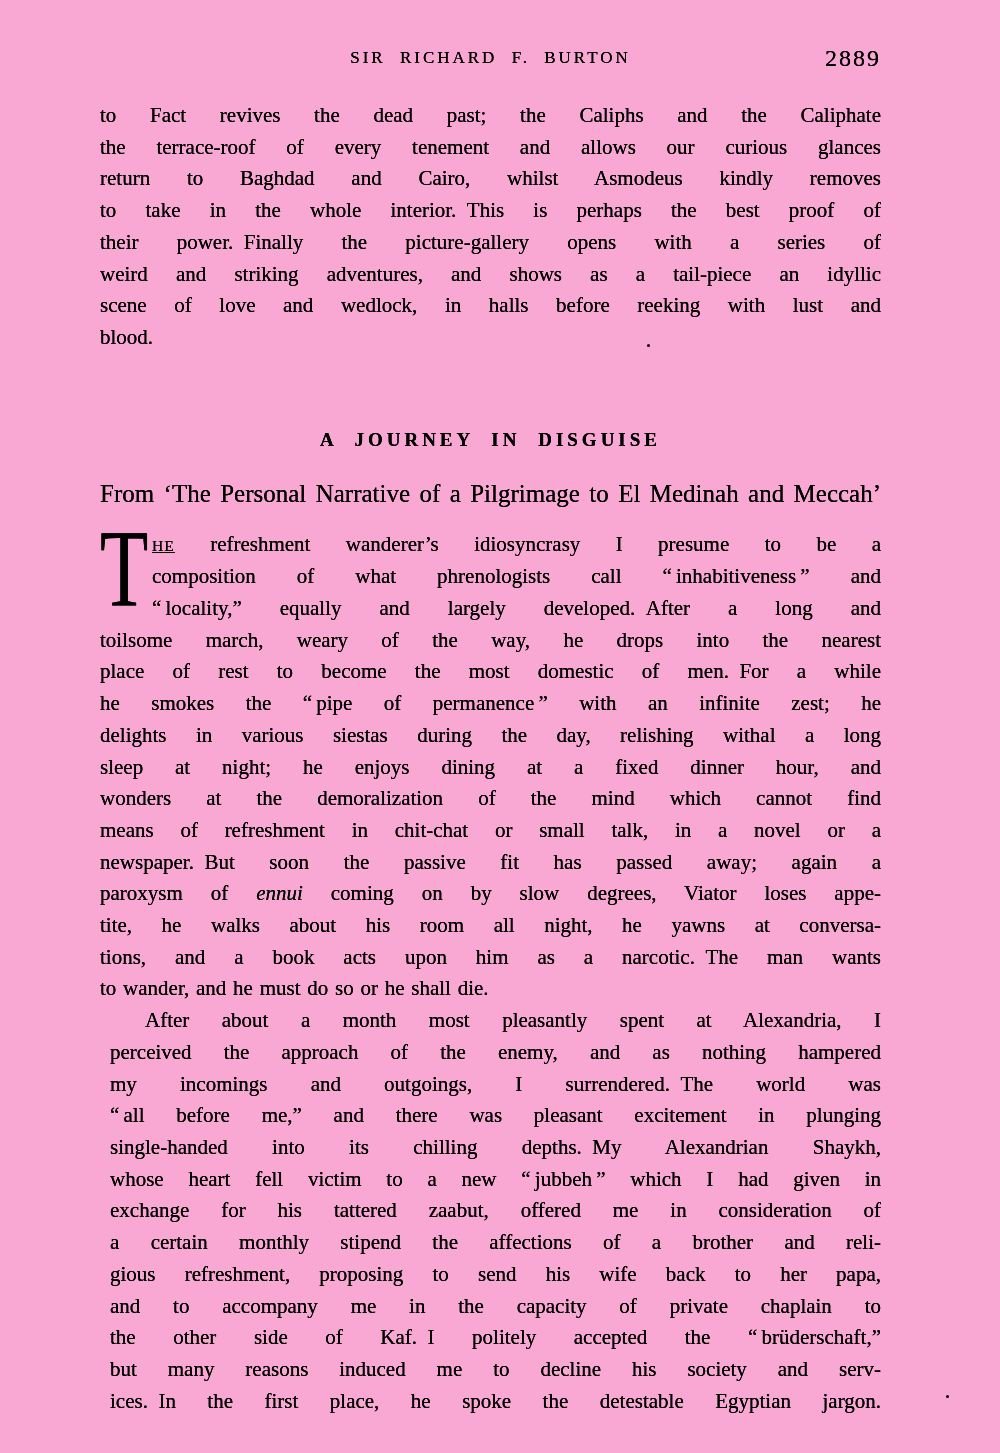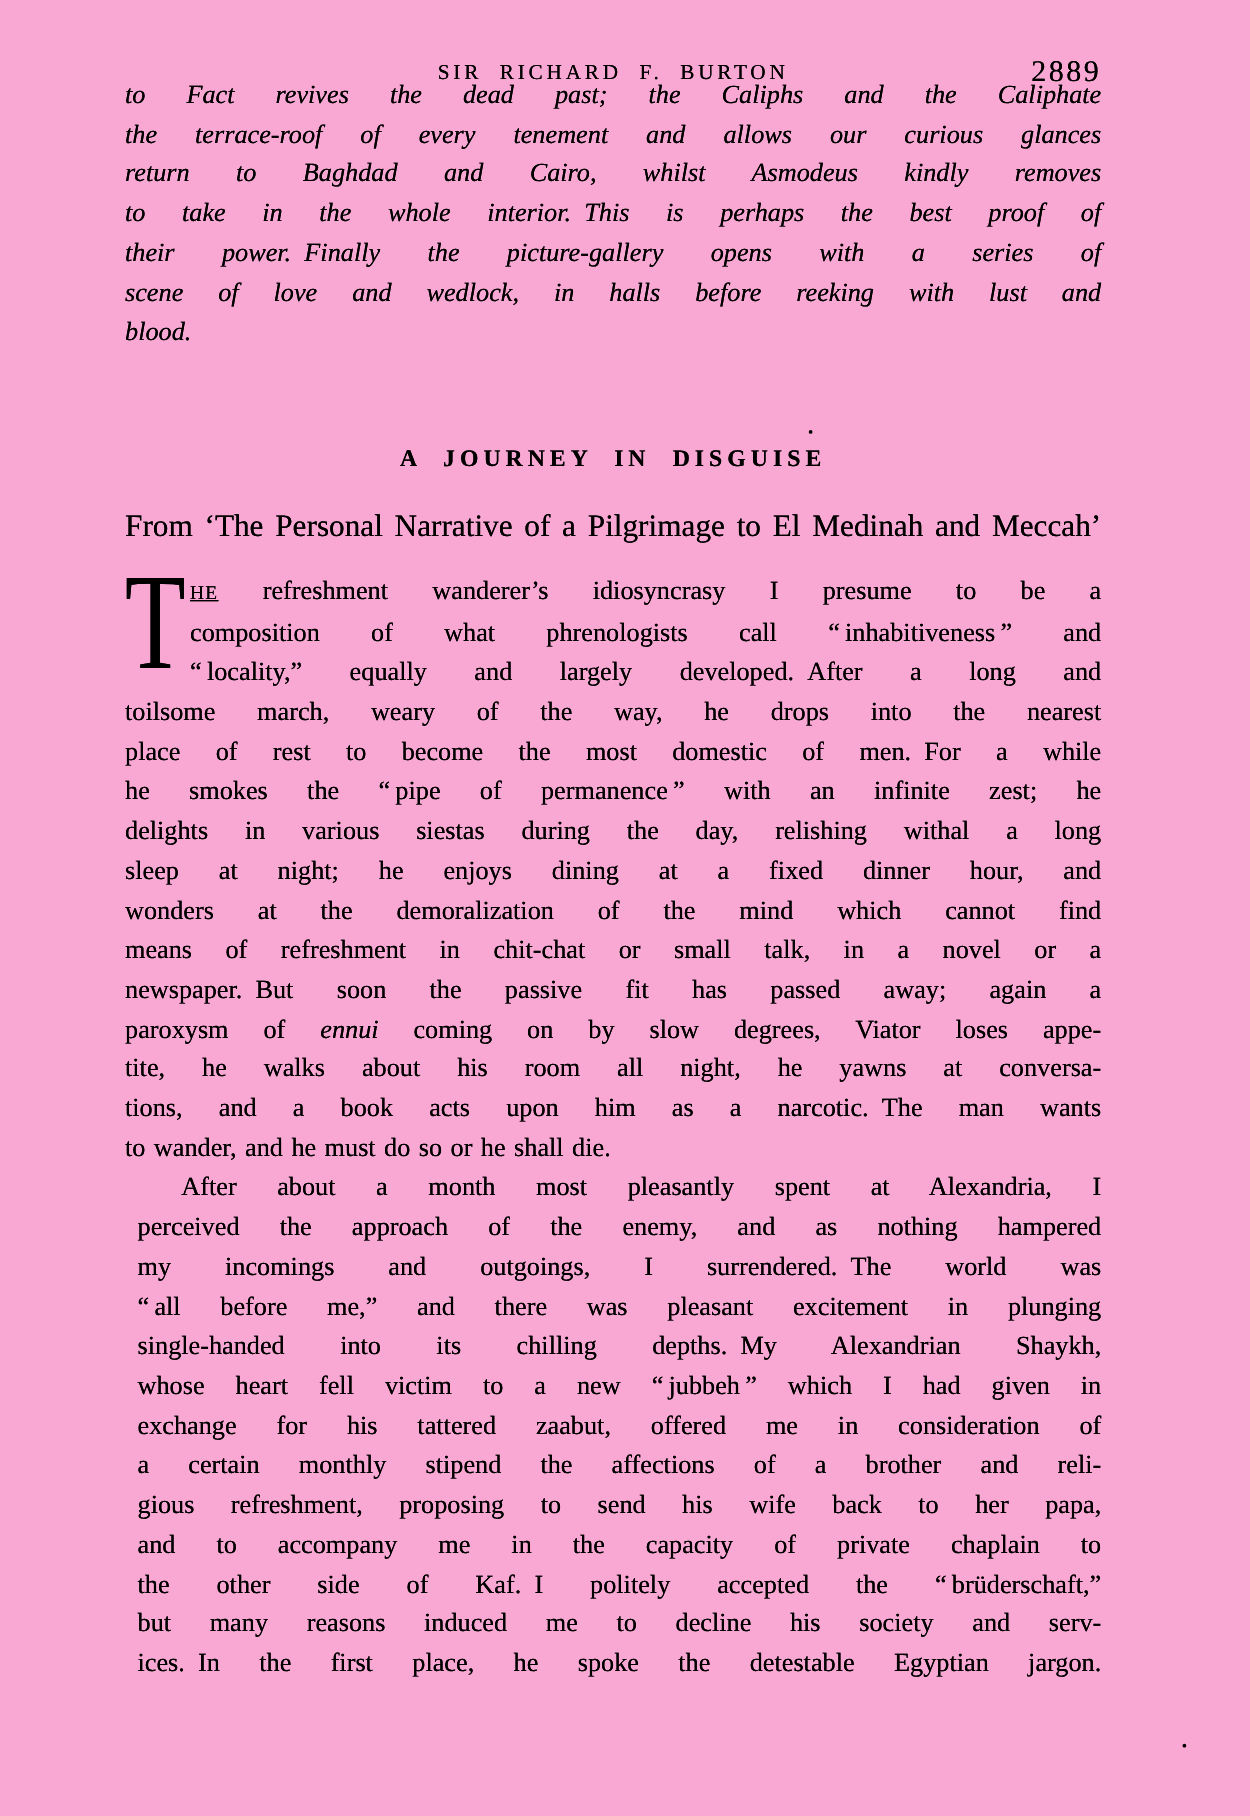--- a/index.html
+++ b/index.html
@@ -40,21 +40,21 @@
     position: absolute;
     top: 0;
     left: 100px;
     width: 781px;
     font-size: 21px;
     line-height: 31.7px;
     word-spacing: 1.5px;
     text-shadow: 0 0 0.4px #000;
   }
   .paragraph { margin: 0; }
-  #para1 { margin-top: 60px; font-style: italic; }
+  #para1 { margin-top: 100px; }
   .section-heading {
     margin-top: 73px;
     text-align: center;
     font-size: 19px;
     line-height: 26px;
     letter-spacing: 4px;
     word-spacing: 9px;
     font-weight: bold;
   }
   .source-line {
@@ -105,20 +105,21 @@
     <div class="page-number">2889</div>
   </div>
 
   <div class="content">
     <div class="paragraph" id="para1">
         <div class="line"><span>to Fact revives the dead past; the Caliphs and the Caliphate</span></div>
         <div class="line"><span>the terrace-roof of every tenement and allows our curious glances</span></div>
         <div class="line"><span>return to Baghdad and Cairo, whilst Asmodeus kindly removes</span></div>
         <div class="line"><span>to take in the whole interior. This is perhaps the best proof of</span></div>
         <div class="line"><span>their power. Finally the picture-gallery opens with a series of</span></div>
+        <div class="line"><span>weird and striking adventures, and shows as a tail-piece an idyllic</span></div>
         <div class="line"><span>scene of love and wedlock, in halls before reeking with lust and</span></div>
         <div class="line last"><span>blood.</span></div>
       </div>
 
     <div class="section-heading">A JOURNEY IN DISGUISE</div>
 
     <div class="source-line">From ‘The Personal Narrative of a Pilgrimage to El Medinah and Meccah’</div>
 
     <div class="paragraph" id="para2">
         <span class="dropcap">T</span>

